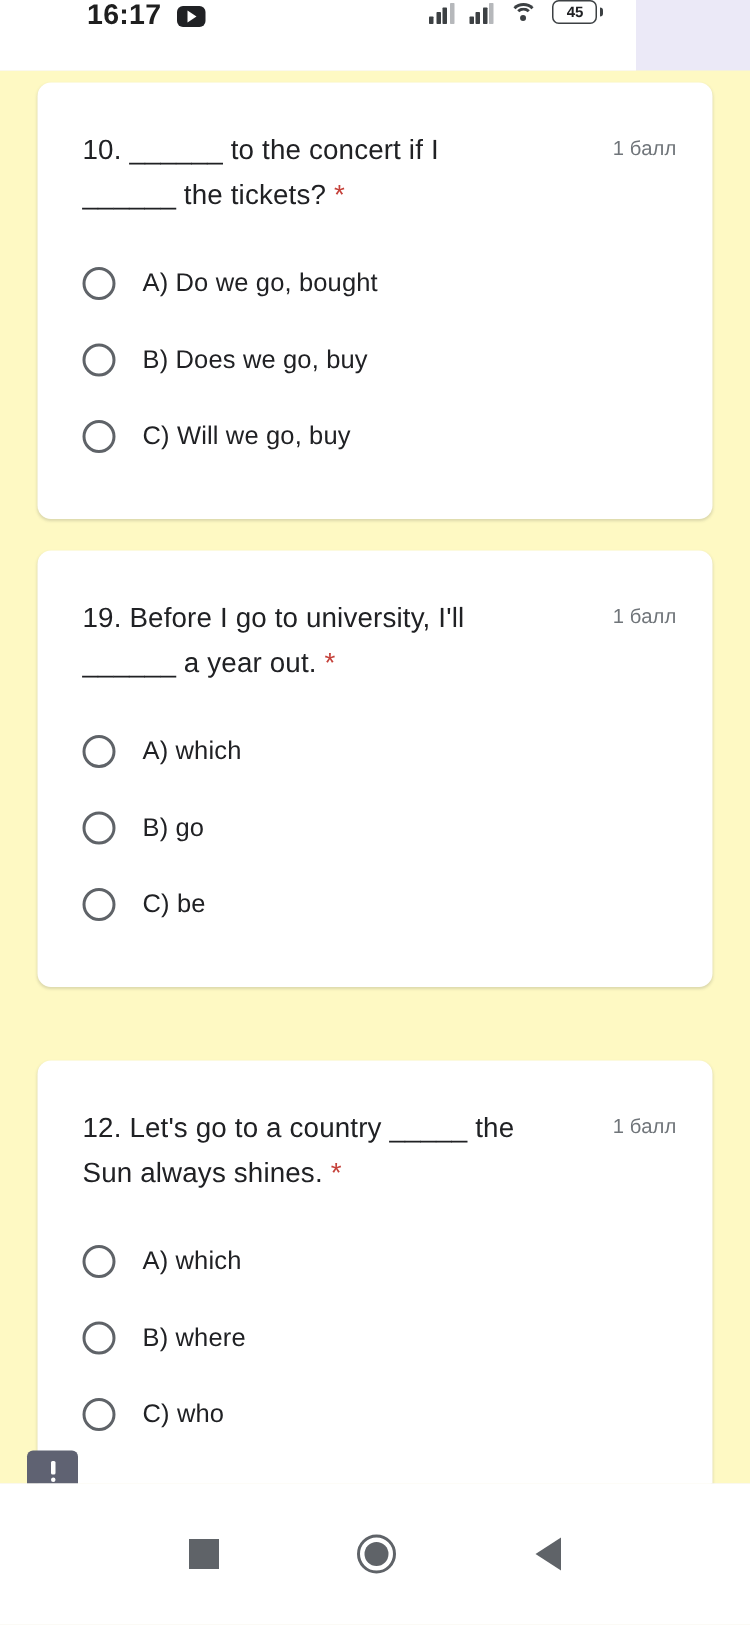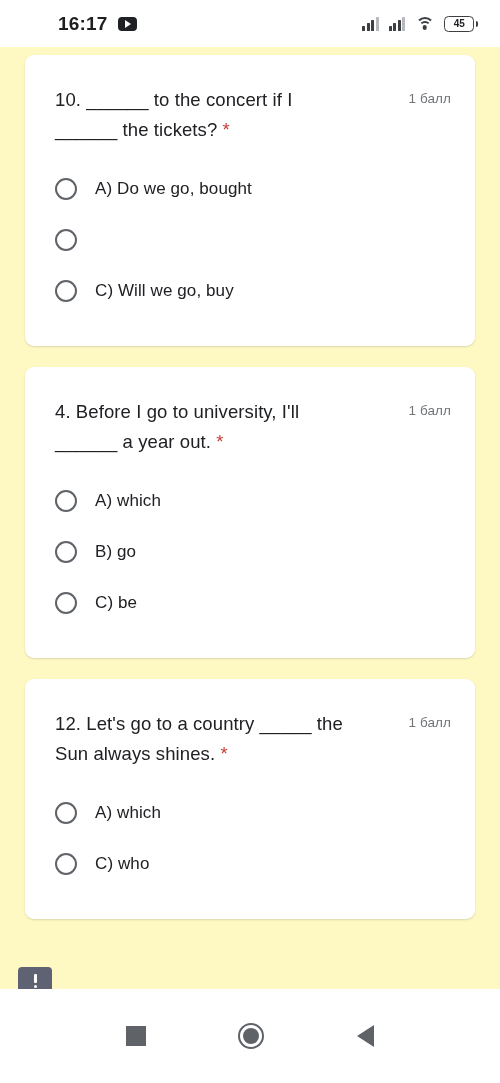--- a/index.html
+++ b/index.html
@@ -6,22 +6,22 @@
   html, body {
     width:500px; height:1083px;
     font-family:"Liberation Sans", sans-serif;
     background:#ffffff;
     overflow:hidden;
   }
   .phone { position:relative; width:500px; height:1083px; background:#ebe9f7; }
 
   
   .statusbar{
-    position:absolute; top:0; left:0; width:500px; height:47px;
-    background:#ffffff; display:flex; align-items:center;
+    position:absolute; top:0; left:0; width:424px; height:47px;
+    background:#ffffff; display:flex; align-items:flex-start;
     padding:0 22px 0 58px; z-index:5;
   }
   .sb-left{ display:flex; align-items:center; gap:10px; }
   .sb-time{ font-size:19px; font-weight:700; color:#1f1f1f; letter-spacing:.2px; }
   .yt-badge{
     width:19px; height:14px; background:#202124; border-radius:4px;
     display:inline-flex; align-items:center; justify-content:center;
   }
   .yt-tri{
     width:0;height:0;border-left:6px solid #ffffff;
@@ -175,32 +175,33 @@
         </div>
         <div class="q-points">1 балл</div>
       </div>
       <div class="opts">
         <div class="opt">
           <span class="radio"></span>
           <span class="opt-label">A) Do we go, bought</span>
         </div>
         <div class="opt">
           <span class="radio"></span>
+          <span class="opt-label">B) Does we go, buy</span>
         </div>
         <div class="opt">
           <span class="radio"></span>
           <span class="opt-label">C) Will we go, buy</span>
         </div>
       </div>
     </div>
 
     <div class="card" style="top:320px;">
       <div class="q-head">
         <div class="q-text">
-          <span>4. Before I go to university, I'll</span><br>
+          <span>19. Before I go to university, I'll</span><br>
           <span>______ a year out.</span>
           <span class="req">*</span>
         </div>
         <div class="q-points">1 балл</div>
       </div>
       <div class="opts">
         <div class="opt">
           <span class="radio"></span>
           <span class="opt-label">A) which</span>
         </div>
@@ -208,36 +209,40 @@
           <span class="radio"></span>
           <span class="opt-label">B) go</span>
         </div>
         <div class="opt">
           <span class="radio"></span>
           <span class="opt-label">C) be</span>
         </div>
       </div>
     </div>
 
-    <div class="card" style="top:632px;">
+    <div class="card" style="top:660px;">
       <div class="q-head">
         <div class="q-text">
           <span>12. Let's go to a country _____ the</span><br>
           <span>Sun always shines.</span>
           <span class="req">*</span>
         </div>
         <div class="q-points">1 балл</div>
       </div>
       <div class="opts">
         <div class="opt">
           <span class="radio"></span>
           <span class="opt-label">A) which</span>
         </div>
         <div class="opt">
           <span class="radio"></span>
+          <span class="opt-label">B) where</span>
+        </div>
+        <div class="opt">
+          <span class="radio"></span>
           <span class="opt-label">C) who</span>
         </div>
       </div>
     </div>
 
     <div class="comment-badge" style="top:920px;">
       <span class="bang"></span>
     </div>
 
   </div>

